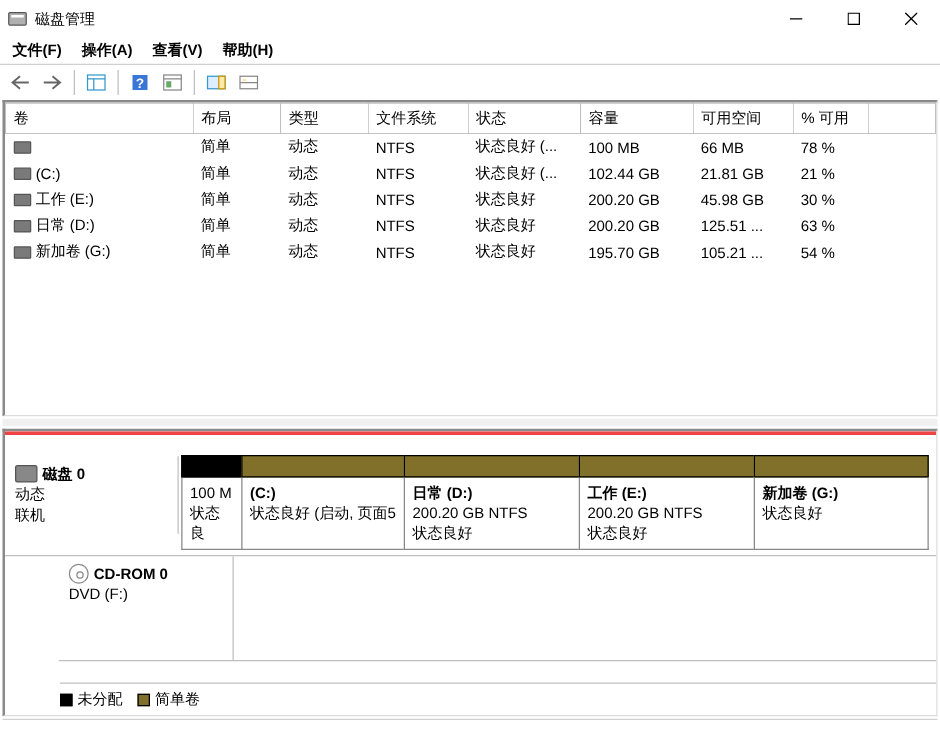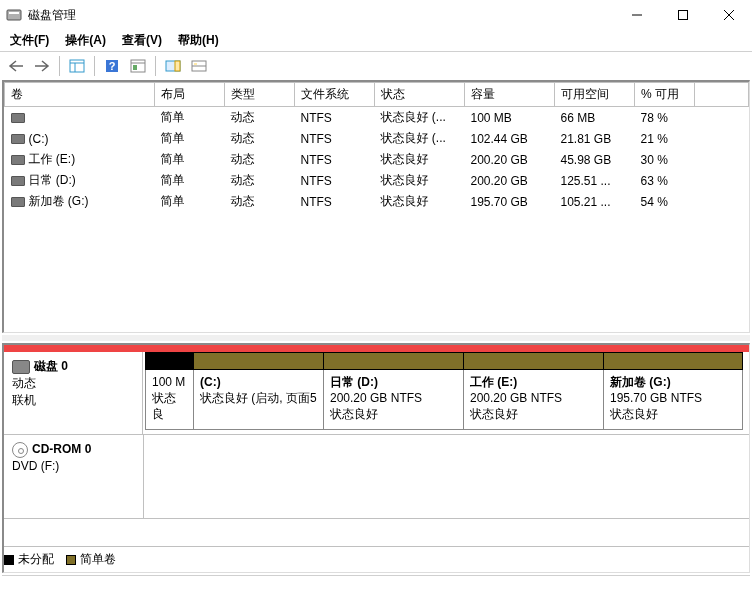--- a/index.html
+++ b/index.html
@@ -22,37 +22,37 @@
   table.vol { width: 100%; border-collapse: collapse; }
   table.vol th { background: #fff; border: 1px solid #c0c0c0; padding: 3px 6px; text-align: left; font-weight: normal; font-size: 12px; position: relative;}
   table.vol td { padding: 2px 6px; white-space: nowrap; font-size: 12px; }
   .volicon { display:inline-block; width:14px; height:10px; background:#7a7a7a; border:1px solid #555; border-radius:1px; margin-right:4px; vertical-align:middle; position:relative;}
   
   .splitter { height: 6px; background: #f0f0f0; cursor: row-resize; margin: 2px;}
   
   .bottom-pane { height: 230px; margin: 0 2px 2px 2px; border-top: 2px solid #8a8a8a; border-left: 2px solid #8a8a8a; border-right: 1px solid #ddd; border-bottom: 1px solid #ddd; overflow: auto; background: #fff; display:flex; flex-direction:column;}
   .disks { flex:1; overflow:auto;}
   .diskrow { display: flex; border-bottom: 1px solid #c0c0c0; }
-  .diskrow:first-child { border-top: 7px solid #ef4444; }
+  .diskrow:first-child { border-top: 3px solid #ef4444; align-items: center; }
   .diskinfo { width: 140px; padding: 6px 8px; border-right: 1px solid #c0c0c0; font-size: 12px; line-height: 1.4; }
   .diskinfo .dname { font-weight: bold; }
   .diskinfo .dicon { display:inline-block; width:18px; height:14px; background:#888; border:1px solid #555; border-radius:2px; margin-right:4px; vertical-align:middle;}
   .diskinfo .cdicon { display:inline-block; width:16px; height:16px; border:1px solid #888; border-radius:50%; margin-right:4px; vertical-align:middle; position:relative;}
   .diskinfo .cdicon::after{content:""; position:absolute; width:4px; height:4px; border:1px solid #888; border-radius:50%; top:5px; left:5px;}
   .diskparts { flex: 1; display: flex; flex-direction: column; }
   .stripes { height: 18px; display: flex; }
   .stripe { border: 1px solid #000; border-right: none; background: #807029; }
   .stripe.first { background:#000; }
   .stripe:last-child { border-right: 1px solid #000; }
   .parts { flex: 1; display: flex; }
   .part { border: 1px solid #888; border-top:none; border-right:none; padding: 4px 6px; font-size: 12px; line-height: 1.35; overflow:hidden;}
   .part:last-child { border-right: 1px solid #888;}
   .part .plabel { font-weight: bold; white-space:nowrap;}
   
-  .legend { border-top: 1px solid #c0c0c0; padding: 4px 0; display: flex; align-items: center; gap: 12px; font-size:12px;}
+  .legend { border-top: 1px solid #c0c0c0; padding: 4px 0; display: flex; align-items: center; gap: 12px; font-size:12px;margin-left:44px;}
   .legend .swatch { display:inline-block; width:10px; height:10px; border:1px solid #000; margin-right:4px; vertical-align:middle;}
   .legend .swatch.black { background:#000;}
   .legend .swatch.olive { background:#807029;}
   
   .statusbar { height: 18px; border-top:1px solid #d0d0d0; margin: 0 2px;}
 </style>
 </head>
 <body>
 
 <div class="titlebar">
@@ -216,21 +216,21 @@
 
 <div class="bottom-pane">
   <div class="disks">
 
     <div class="diskrow" style="min-height:90px;">
       <div class="diskinfo">
         <div><span class="dicon"></span><span class="dname">磁盘 0</span></div>
         <div>动态</div>
         <div>联机</div>
       </div>
-      <div class="diskparts" style="padding:0 6px 4px 2px;">
+      <div class="diskparts" style="padding:16px 6px 4px 2px;">
         <div class="stripes" id="disk0-stripes">
             <div class="stripe first" style="flex: 0 0 48px;"></div>
             <div class="stripe" style="flex: 0 0 130px;"></div>
             <div class="stripe" style="flex: 0 0 140px;"></div>
             <div class="stripe" style="flex: 0 0 140px;"></div>
             <div class="stripe" style="flex: 0 0 140px;"></div>
           </div>
         <div class="parts" id="disk0-parts">
             <div class="part" style="flex: 0 0 48px;">
               <div>100 M</div>
@@ -245,28 +245,27 @@
               <div>200.20 GB NTFS</div>
               <div>状态良好</div>
             </div>
             <div class="part" style="flex: 0 0 140px;">
               <div class="plabel">工作  (E:)</div>
               <div>200.20 GB NTFS</div>
               <div>状态良好</div>
             </div>
             <div class="part" style="flex: 0 0 140px;">
               <div class="plabel">新加卷  (G:)</div>
-              <div>195.70 GB NTFS</div>
               <div>状态良好</div>
             </div>
           </div>
       </div>
     </div>
 
-    <div class="diskrow" style="min-height:84px;">
+    <div class="diskrow" style="min-height:84px;margin-left:43px;">
       <div class="diskinfo">
         <div><span class="cdicon"></span><span class="dname">CD-ROM 0</span></div>
         <div>DVD (F:)</div>
         <div style="height:8px"></div>
       </div>
       <div class="diskparts"></div>
     </div>
   </div>
   <div class="legend">
     <span><span class="swatch black"></span><span>未分配</span></span>

